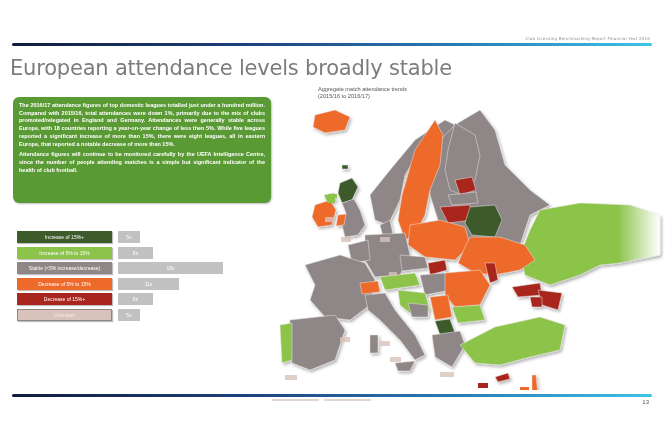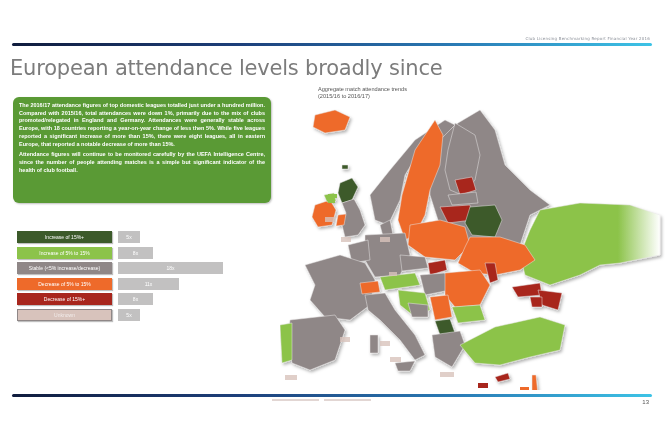--- a/index.html
+++ b/index.html
@@ -27,21 +27,21 @@
     .footer-tab { position: absolute; top: 399px; height: 2px; background: #e2d6d3; }
   </style>
 </head>
 <body>
 
 <div class="page">
 
   <div class="header-caption">Club Licensing Benchmarking Report Financial Year 2016</div>
   <div class="rule top"></div>
 
-  <div class="title">European attendance levels broadly since</div>
+  <div class="title">European attendance levels broadly stable</div>
 
   <div class="textbox">
     <p>The 2016/17 attendance figures of top domestic leagues totalled just under a hundred million. Compared with 2015/16, total attendances were down 1%, primarily due to the mix of clubs promoted/relegated in England and Germany. Attendances were generally stable across Europe, with 18 countries reporting a year-on-year change of less then 5%. While five leagues reported a significant increase of more than 15%, there were eight leagues, all in eastern Europe, that reported a notable decrease of more than 15%.</p>
     <p>Attendance figures will continue to be monitored carefully by the UEFA Intelligence Centre, since the number of people attending matches is a simple but significant indicator of the health of club football.</p>
   </div>
 
   <div class="legend">
     <div class="legend-row">
       <div class="legend-swatch" style="background:#3c5a2a;">
         <span>Increase of 15%+</span>

